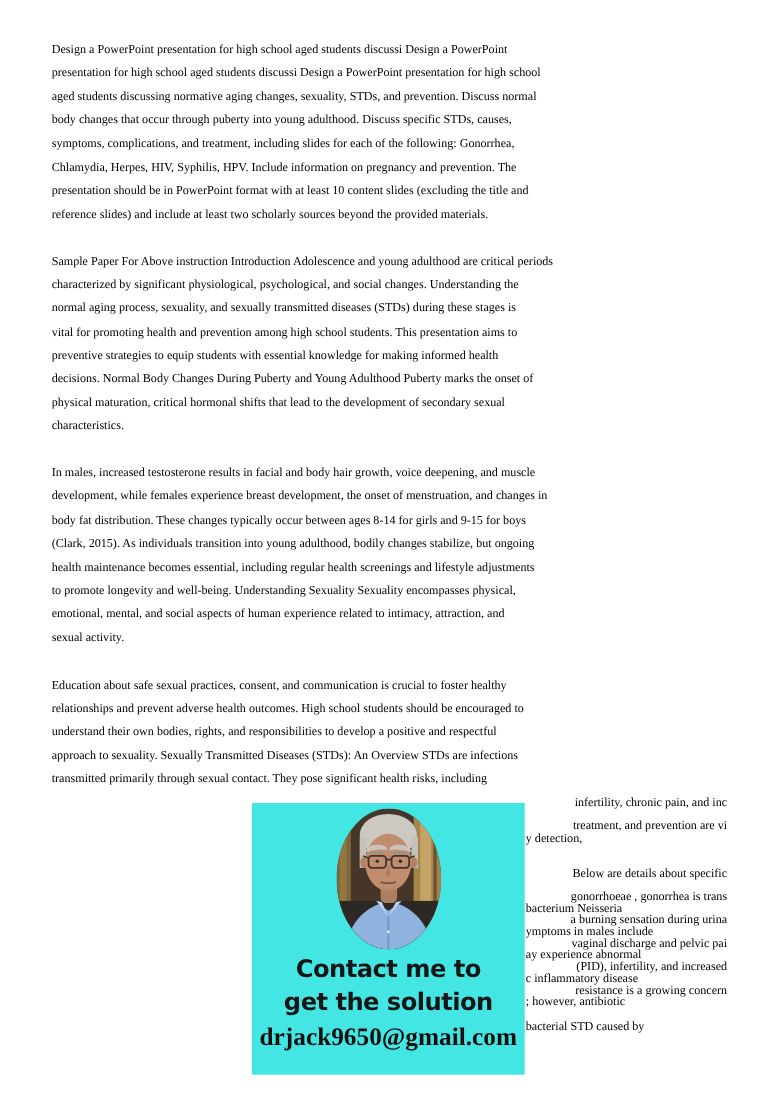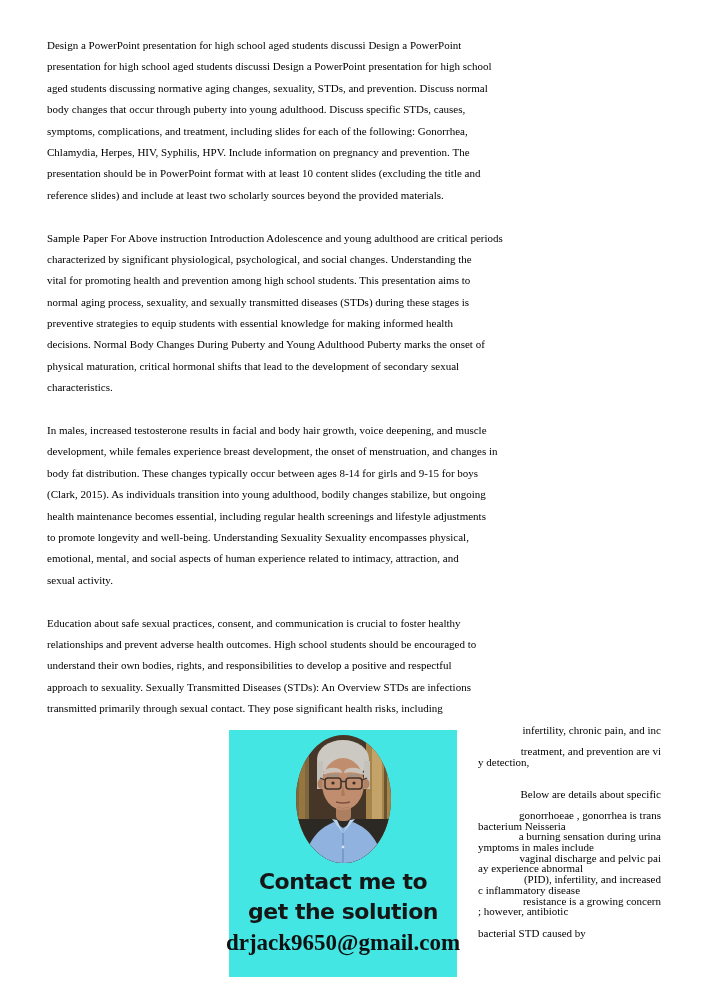--- a/index.html
+++ b/index.html
@@ -30,21 +30,21 @@
   .line.split { position: relative; text-align: right; }
   .frag-right {
     position: absolute;
     left: 431px; top: 0;
     white-space: nowrap;
     margin-top: 32px;
   }
   .overlay {
     position: absolute;
     left: 229px; top: 730px;
-    width: 228px; height: 247px;
+    width: 248px; height: 247px;
     z-index: 10;
     display: flex;
     flex-direction: column;
     align-items: center;
   }
   .portrait {
     margin-top: 5px;
     width: 95px; height: 128px;
     display: block;
   }
@@ -81,22 +81,22 @@
         <div class="line">aged students discussing normative aging changes, sexuality, STDs, and prevention. Discuss normal</div>
         <div class="line">body changes that occur through puberty into young adulthood. Discuss specific STDs, causes,</div>
         <div class="line">symptoms, complications, and treatment, including slides for each of the following: Gonorrhea,</div>
         <div class="line">Chlamydia, Herpes, HIV, Syphilis, HPV. Include information on pregnancy and prevention. The</div>
         <div class="line">presentation should be in PowerPoint format with at least 10 content slides (excluding the title and</div>
         <div class="line">reference slides) and include at least two scholarly sources beyond the provided materials.</div>
       </div>
       <div class="paragraph">
         <div class="line">Sample Paper For Above instruction Introduction Adolescence and young adulthood are critical periods</div>
         <div class="line">characterized by significant physiological, psychological, and social changes. Understanding the</div>
+        <div class="line">normal aging process, sexuality, and sexually transmitted diseases (STDs) during these stages is</div>
         <div class="line">vital for promoting health and prevention among high school students. This presentation aims to</div>
-        <div class="line">normal aging process, sexuality, and sexually transmitted diseases (STDs) during these stages is</div>
         <div class="line">preventive strategies to equip students with essential knowledge for making informed health</div>
         <div class="line">decisions. Normal Body Changes During Puberty and Young Adulthood Puberty marks the onset of</div>
         <div class="line">physical maturation, critical hormonal shifts that lead to the development of secondary sexual</div>
         <div class="line">characteristics.</div>
       </div>
       <div class="paragraph">
         <div class="line">In males, increased testosterone results in facial and body hair growth, voice deepening, and muscle</div>
         <div class="line">development, while females experience breast development, the onset of menstruation, and changes in</div>
         <div class="line">body fat distribution. These changes typically occur between ages 8-14 for girls and 9-15 for boys</div>
         <div class="line">(Clark, 2015). As individuals transition into young adulthood, bodily changes stabilize, but ongoing</div>

